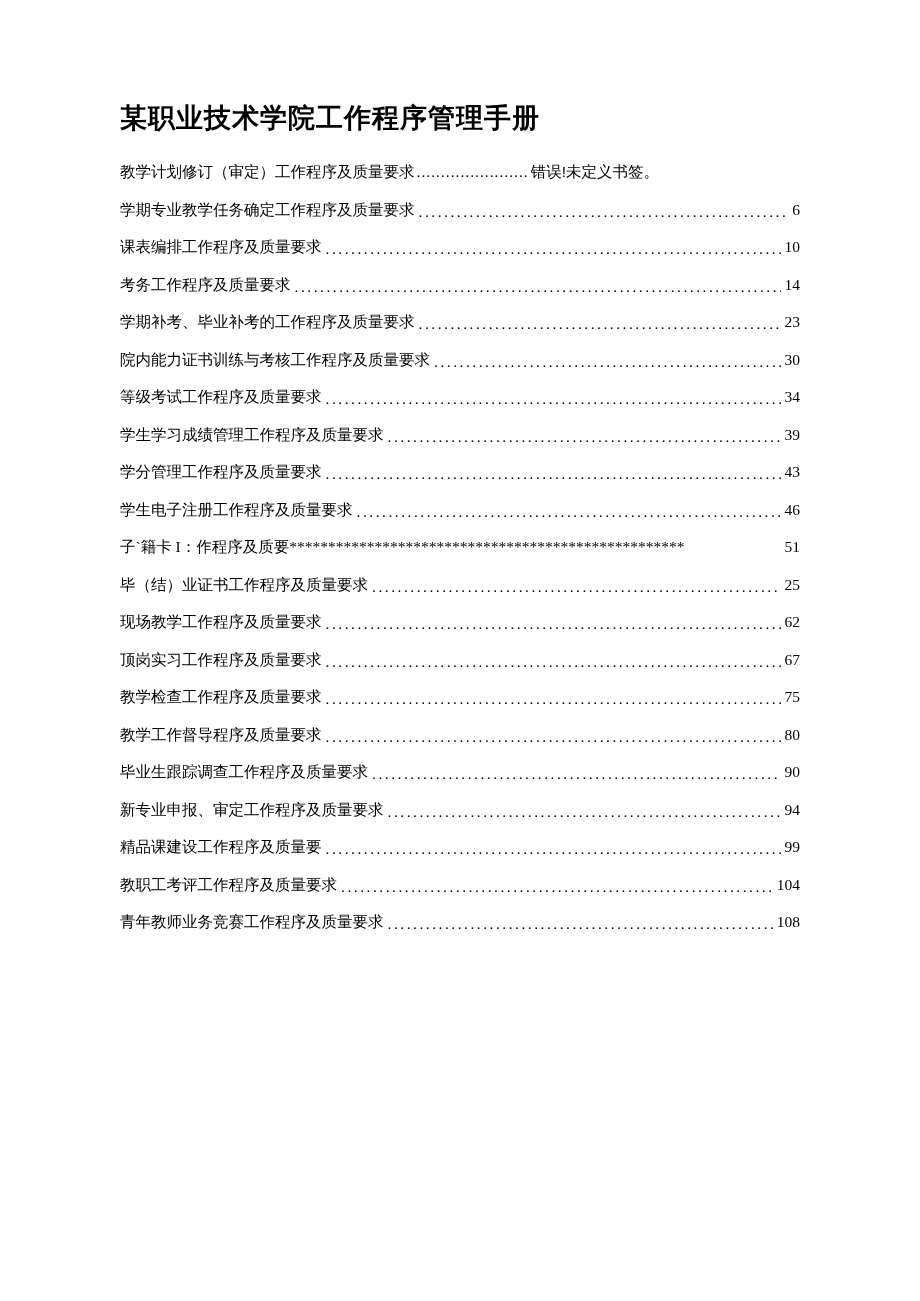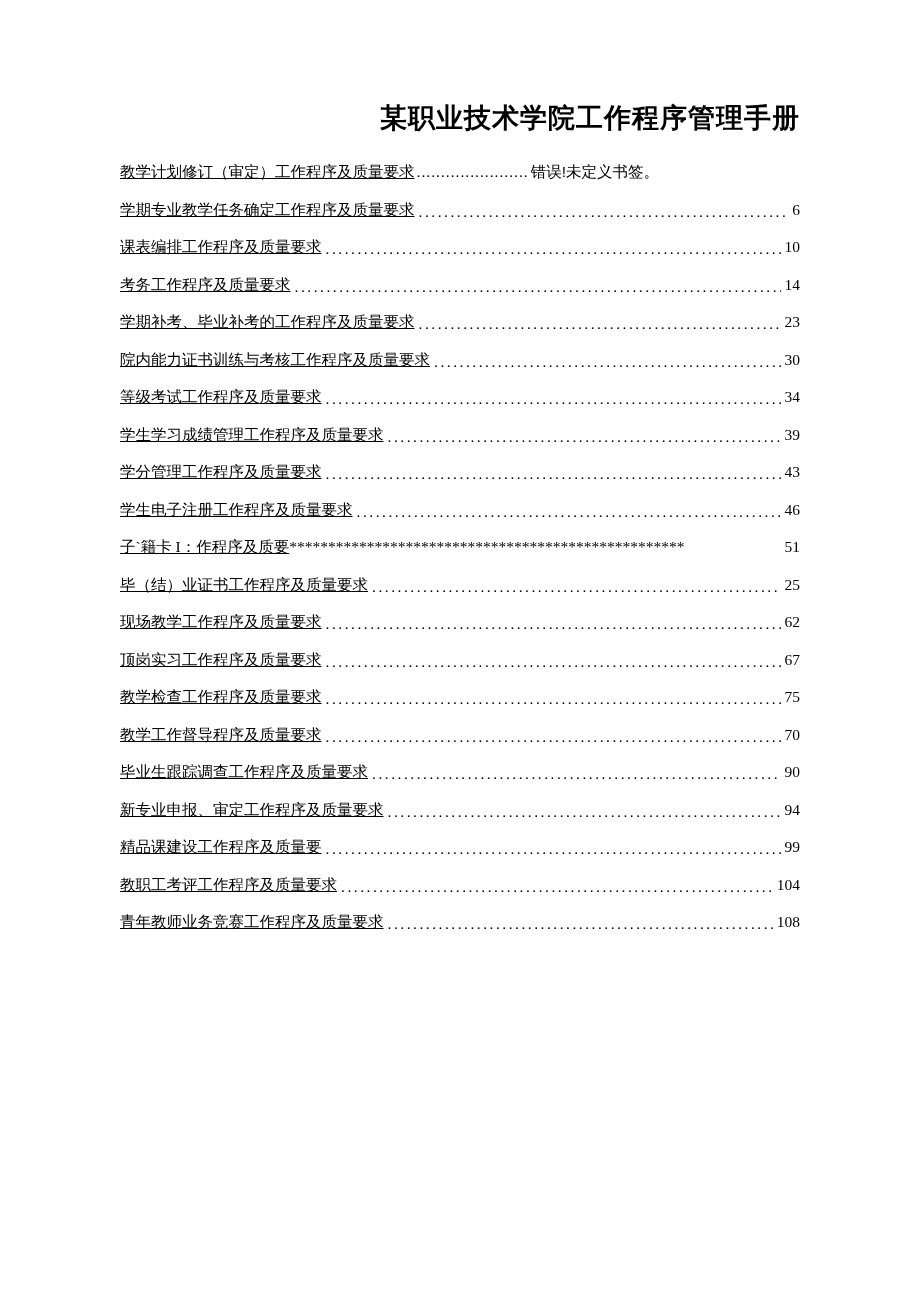--- a/index.html
+++ b/index.html
@@ -6,39 +6,38 @@
     margin: 0;
     background: #ffffff;
     font-family: "SimSun", "宋体", serif;
     width: 920px;
     min-height: 1301px;
     box-sizing: border-box;
     padding: 100px 120px 0 120px;
     color: #000;
   }
   .title {
-    text-align: right;
+    text-align: left;
     font-size: 27px;
     font-weight: bold;
     margin-bottom: 28px;
     letter-spacing: 1px;
   }
   .toc {
     font-size: 15.5px;
     line-height: 1.0;
   }
   .toc-row {
     display: flex;
     align-items: baseline;
     margin-bottom: 22px;
     white-space: nowrap;
   }
   .toc-label {
     flex: 0 0 auto;
-    text-decoration: underline;
   }
   .toc-leader {
     flex: 1 1 auto;
     overflow: hidden;
     letter-spacing: 2.5px;
     margin: 0 4px;
     position: relative;
     top: 2px;
     color: #000;
   }
@@ -146,21 +145,21 @@
       <span class="toc-page">67</span>
     </div>
     <div class="toc-row">
       <span class="toc-label">教学检查工作程序及质量要求</span>
       <span class="toc-leader"></span>
       <span class="toc-page">75</span>
     </div>
     <div class="toc-row">
       <span class="toc-label">教学工作督导程序及质量要求</span>
       <span class="toc-leader"></span>
-      <span class="toc-page">70</span>
+      <span class="toc-page">80</span>
     </div>
     <div class="toc-row">
       <span class="toc-label">毕业生跟踪调查工作程序及质量要求</span>
       <span class="toc-leader"></span>
       <span class="toc-page">90</span>
     </div>
     <div class="toc-row">
       <span class="toc-label">新专业申报、审定工作程序及质量要求</span>
       <span class="toc-leader"></span>
       <span class="toc-page">94</span>

